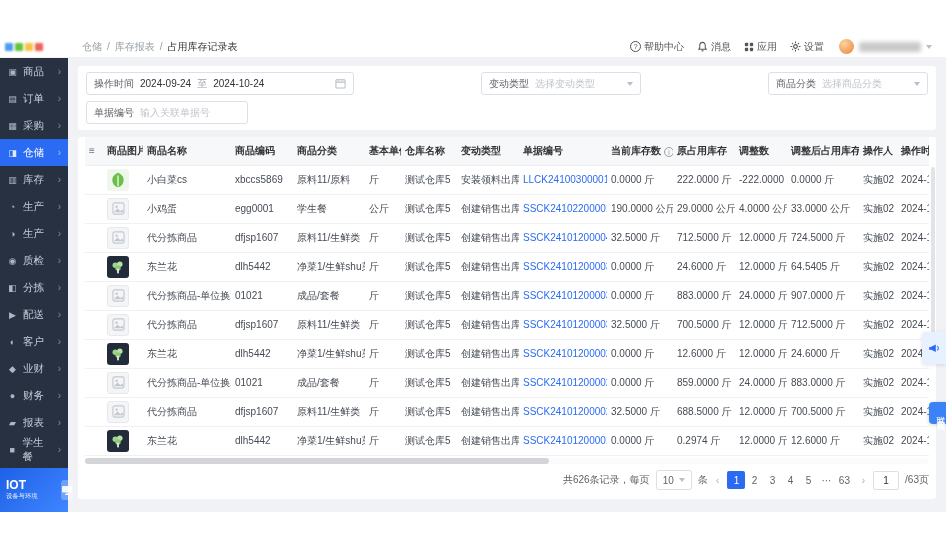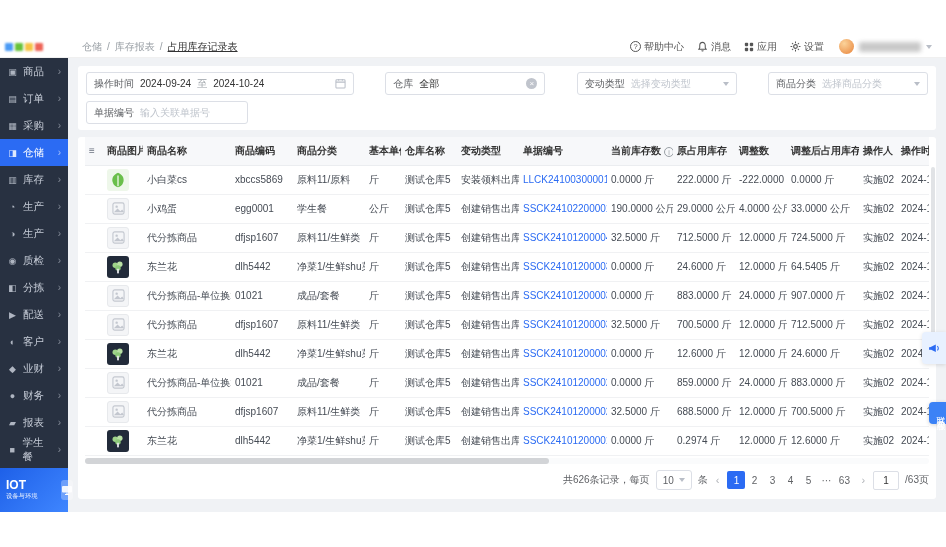--- a/index.html
+++ b/index.html
@@ -6,21 +6,21 @@
   html,body { width:946px; height:547px; background:#fff; overflow:hidden;
     font-family:"Liberation Sans","DejaVu Sans",sans-serif; }
   .app { position:absolute; top:36px; left:0; width:946px; height:476px; background:#f0f2f5; }
 
   
   .topbar { position:absolute; top:0; left:0; right:0; height:22px; background:#fff;
     border-bottom:1px solid #f0f0f0; display:flex; align-items:center; z-index:3; }
   .logo { width:68px; display:flex; gap:2px; padding-left:5px; filter:blur(1.1px); }
   .logo i { width:8px; height:8px; border-radius:1px; display:block; }
   .breadcrumb { margin-left:14px; font-size:10px; color:#9aa0a6; display:flex; gap:5px; align-items:center; }
-  .breadcrumb .cur { color:#333;text-decoration:underline; }
+  .breadcrumb .cur { color:#333; }
   .top-actions { margin-left:auto; display:flex; align-items:center; gap:5px; padding-right:14px; font-size:10px; color:#555; }
   .ta { display:flex; align-items:center; gap:3px; padding:0 4px; cursor:pointer; }
   .qmark { width:11px; height:11px; border:1px solid #555; border-radius:50%; font-size:7.5px;
     display:inline-flex; align-items:center; justify-content:center; color:#555; }
   .avatar { width:15px; height:15px; border-radius:50%; background:radial-gradient(circle at 35% 30%,#fbd39a,#e8833a); margin-left:6px; }
   .user-blur { width:62px; height:10px; background:#c9c9c9; border-radius:2px; filter:blur(2px); }
   .caret-down { width:0; height:0; border-left:3.5px solid transparent; border-right:3.5px solid transparent; border-top:4px solid #b9bec7; display:inline-block; }
 
   
   .sidebar { position:absolute; top:22px; left:0; width:68px; bottom:44px; background:#283141; overflow:hidden; z-index:2; }
@@ -260,25 +260,20 @@
           <span class="fsep">至</span>
           <span class="fval">2024-10-24</span>
           <span class="tail">
             <svg width="11" height="11" viewBox="0 0 12 12">
                 <rect x="1" y="2" width="10" height="9" rx="1" fill="none" stroke="#b9bec7" stroke-width="1.1"></rect>
                 <path d="M1 4.5 H11 M4 1 V3 M8 1 V3" stroke="#b9bec7" stroke-width="1.1"></path>
               </svg>
           </span>
         </div>
         <div class="fbox w-sel">
-          <span class="flabel">仓库</span>
-          <span class="fval">全部</span>
-          <span class="clear-icon">×</span>
-        </div>
-        <div class="fbox w-sel">
           <span class="flabel">变动类型</span>
           <span class="fph">选择变动类型</span>
           <span class="caret-down push-right"></span>
         </div>
         <div class="fbox w-sel">
           <span class="flabel">商品分类</span>
           <span class="fph">选择商品分类</span>
           <span class="caret-down push-right"></span>
         </div>
       </div>

